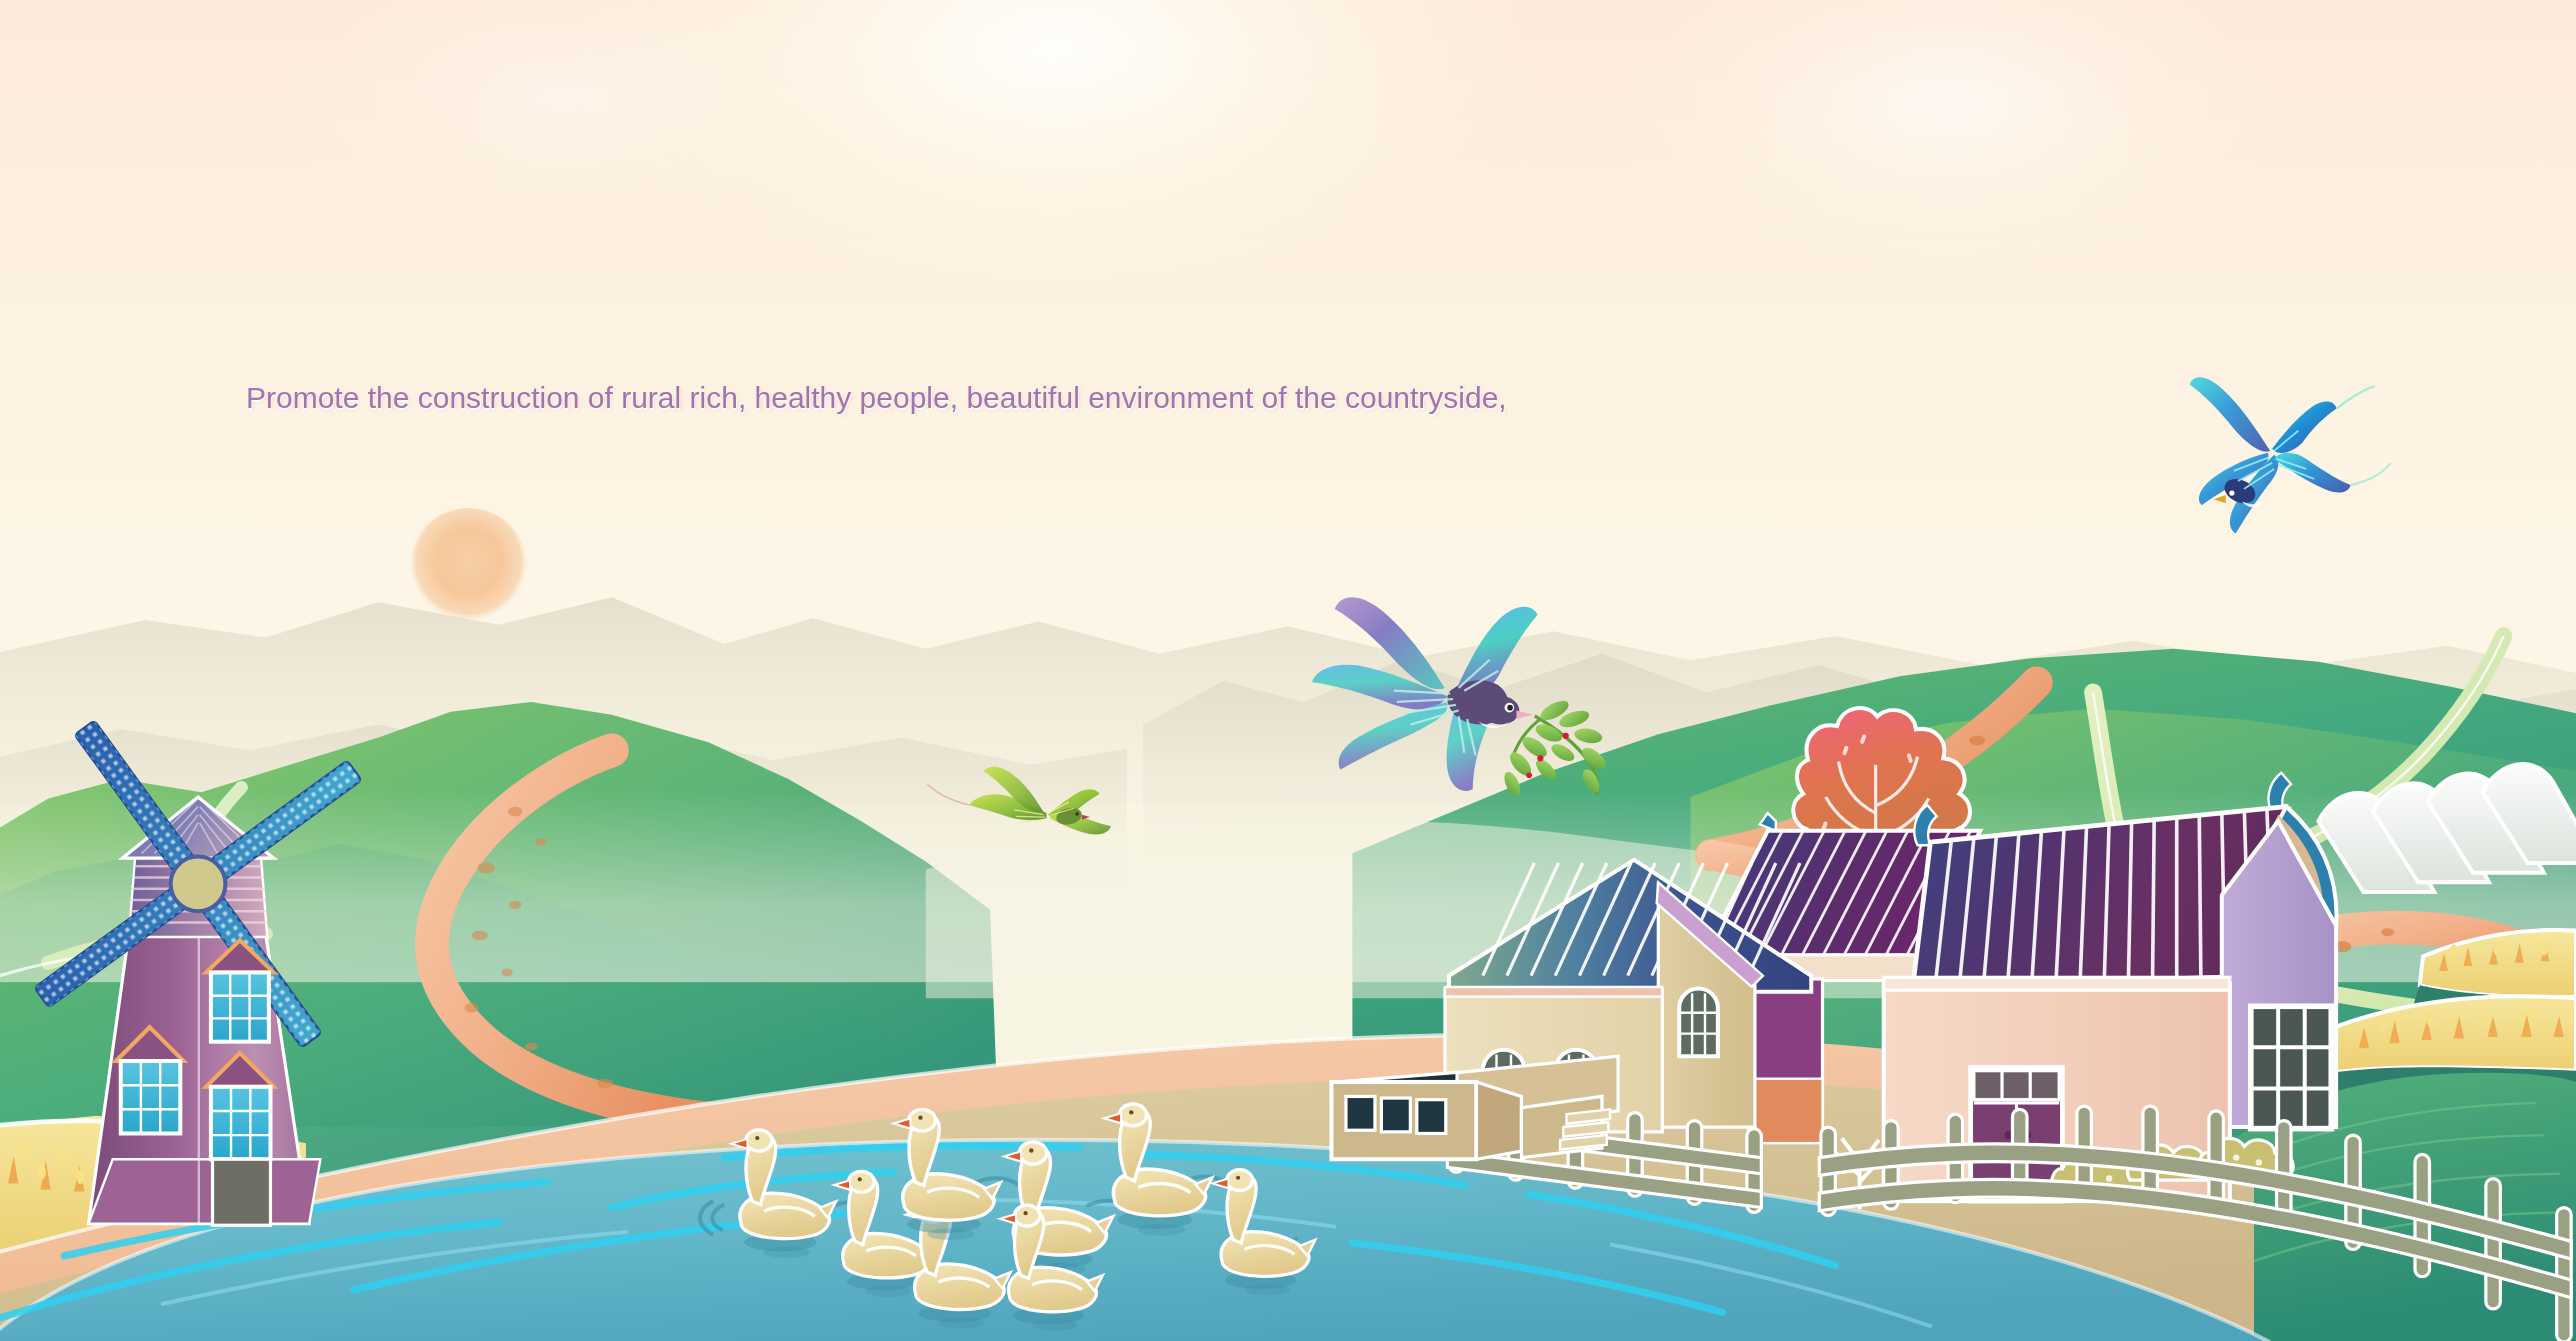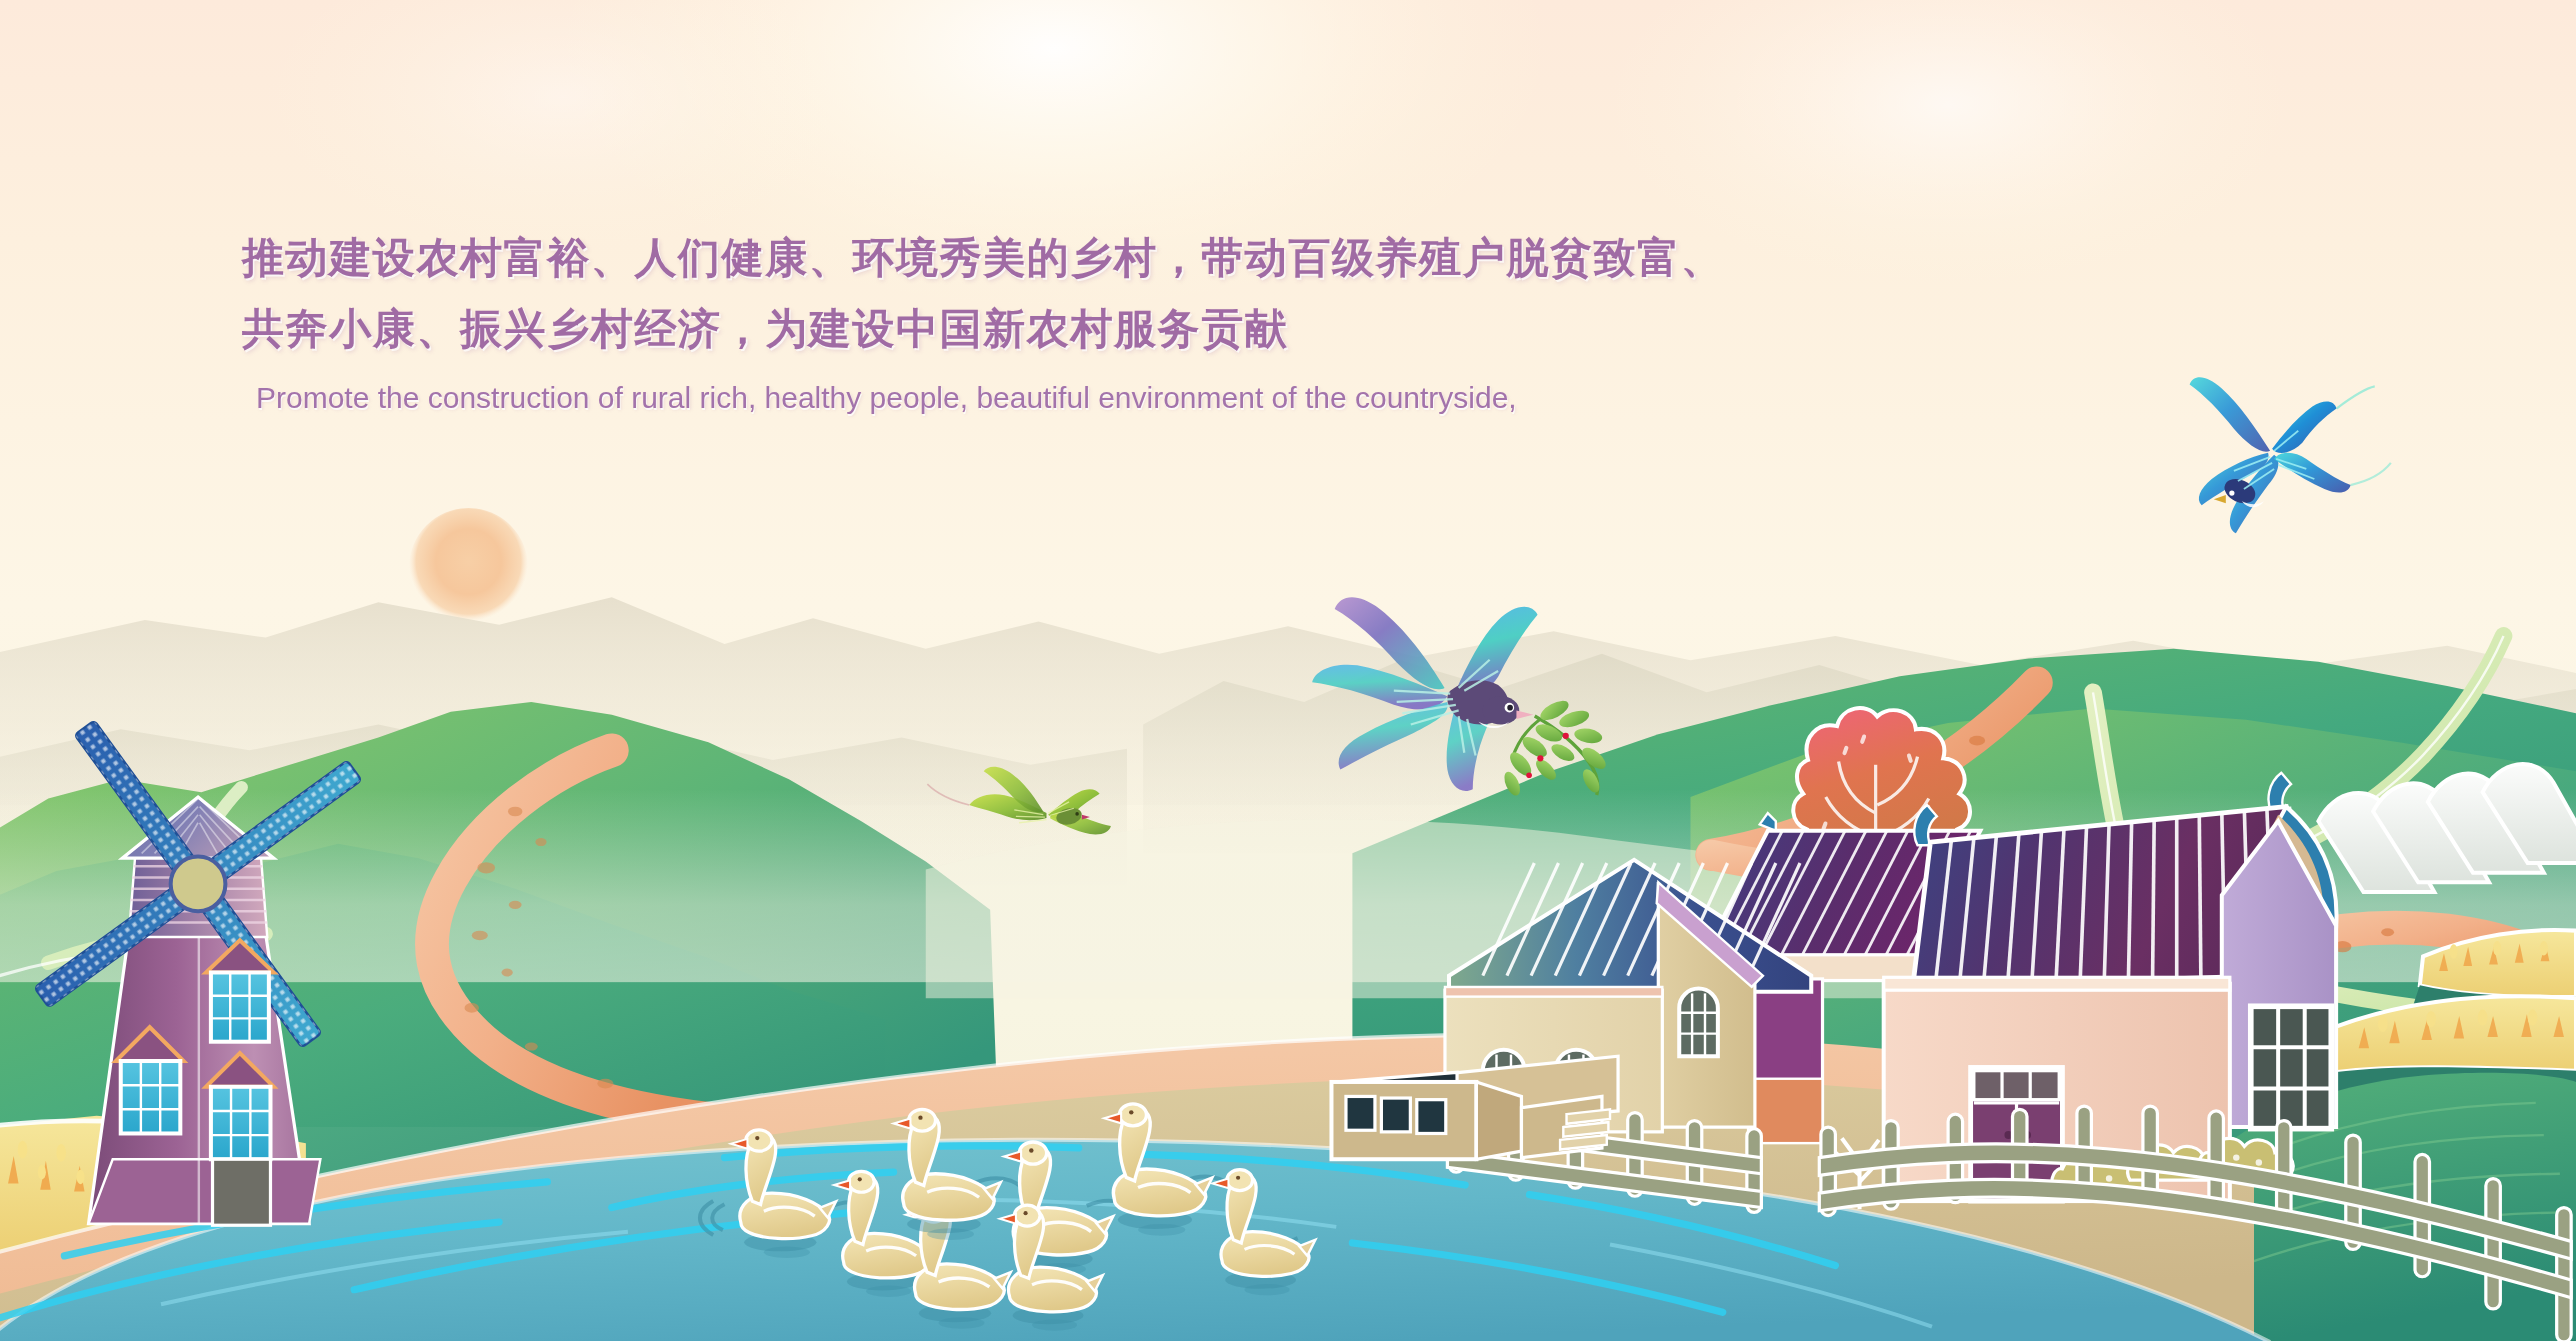--- a/index.html
+++ b/index.html
@@ -21,21 +21,21 @@
   .en-line{
     color:#a373ab;
     font-family:"Liberation Sans","DejaVu Sans",sans-serif;
     font-weight:400;
     font-size:30px;
     line-height:45px;
     white-space:nowrap;
     text-shadow:0.8px 1.6px 0 rgba(255,255,255,.8), 1.6px 2.4px 3.2px rgba(160,107,164,.18);
   }
   .cn-wrap{position:absolute;left:242px;top:222px;}
-  .en-wrap{position:absolute;left:256px;top:375px;}
+  .en-wrap{position:absolute;left:246px;top:375px;}
 </style>
 </head>
 <body>
 
 <div id="stage">
 
   <svg class="layer" viewBox="0 0 3200 1667" preserveAspectRatio="none">
     <defs>
       <linearGradient id="skyG" x1="0" y1="0" x2="0" y2="1">
         <stop offset="0%" stop-color="#fdeadb"></stop>
@@ -846,23 +846,19 @@
           <path d="M4,18 L-26,38"></path>
         <path d="M6,8 L36,18"></path>
           <path d="M8,14 L44,28"></path>
           <path d="M4,0 L28,-20"></path>
       </g>
       <path d="M66,-42 C82,-54 94,-62 104,-64" stroke="#7ee8d4" stroke-width="2.2" fill="none" opacity="0.7"></path>
       <path d="M80,34 C98,30 112,22 120,12" stroke="#7ee8d4" stroke-width="2.2" fill="none" opacity="0.6"></path>
     </g>
   </svg>
 
-  <div class="txtblock cn-wrap">
-    <div class="cn-line">推动建设农村富裕、人们健康、环境秀美的乡村，带动百级养殖户脱贫致富、</div>
-    <div class="cn-line">共奔小康、振兴乡村经济，为建设中国新农村服务贡献</div>
-  </div>
 
   <div class="txtblock en-wrap">
     <div class="en-line">Promote the construction of rural rich, healthy people, beautiful environment of the countryside,</div>
   </div>
 
 </div>
 
 
 </body></html>

